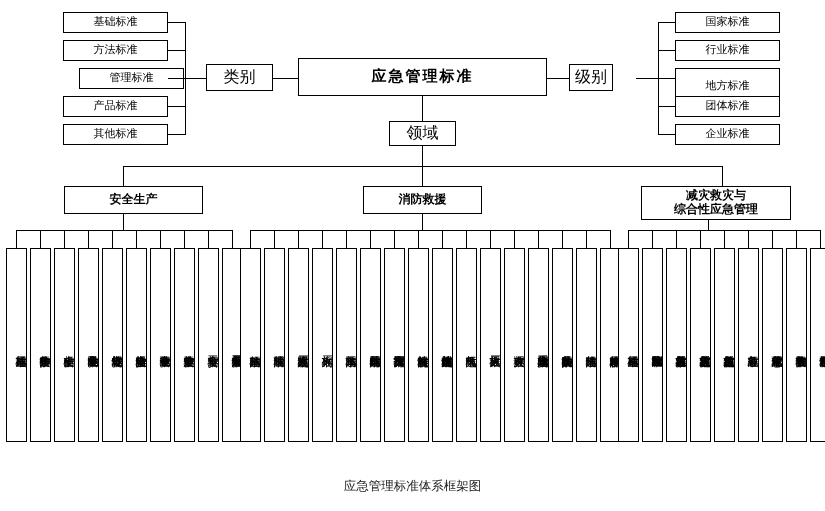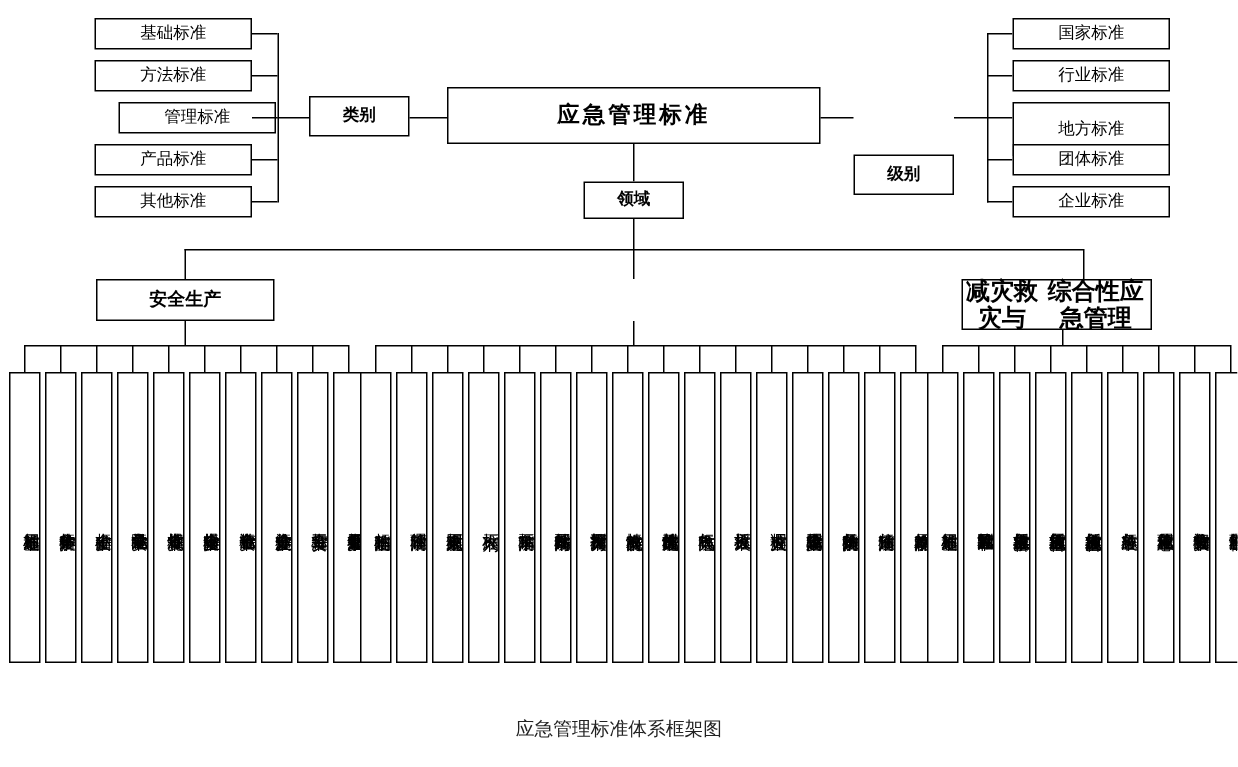--- a/index.html
+++ b/index.html
@@ -34,22 +34,22 @@
   .box.wrap {
     white-space: normal;
   }
   .root {
     font-size: 15px;
     font-weight: bold;
     letter-spacing: 2px;
     border: 1px solid #000;
   }
   .mid {
-    font-size: 11px;
-    font-weight: bold;
+    font-size: 16px;
+    font-weight: normal;
   }
   .lvl3 {
     font-size: 12px;
     font-weight: bold;
   }
   
   .leaf {
     position: absolute;
     box-sizing: border-box;
     border: 1px solid #000;
@@ -99,21 +99,21 @@
   <div class="line hline" style="left:185px; top:78px; width:21px;"></div>
 
   <div class="box mid" style="left:206px; top:64px; width:67px; height:27px;">类别</div>
 
   <div class="line hline" style="left:273px; top:78px; width:25px;"></div>
 
   <div class="box root" style="left:298px; top:58px; width:249px; height:38px;">应急管理标准</div>
 
   <div class="line hline" style="left:547px; top:78px; width:22px;"></div>
 
-  <div class="box mid" style="left:569px; top:64px; width:67px; height:27px;margin-top:39px;">级别</div>
+  <div class="box mid" style="left:569px; top:64px; width:44px; height:27px;">级别</div>
 
   <div class="line hline" style="left:636px; top:78px; width:22px;"></div>
   <div class="line vline" style="left:658px; top:22px; height:113px;"></div>
   <div class="line hline" style="left:658px; top:22px; width:17px;"></div>
   <div class="line hline" style="left:658px; top:50px; width:17px;"></div>
   <div class="line hline" style="left:658px; top:78px; width:17px;"></div>
   <div class="line hline" style="left:658px; top:106px; width:17px;"></div>
   <div class="line hline" style="left:658px; top:134px; width:17px;"></div>
 
   <div class="box" style="left:675px; top:12px; width:105px; height:21px;">国家标准</div>
@@ -124,22 +124,23 @@
 
   <div class="line vline" style="left:422px; top:96px; height:25px;"></div>
   <div class="box mid" style="left:389px; top:121px; width:67px; height:25px;">领域</div>
 
   <div class="line vline" style="left:422px; top:146px; height:20px;"></div>
   <div class="line hline" style="left:123px; top:166px; width:599px;"></div>
   <div class="line vline" style="left:123px; top:166px; height:20px;"></div>
   <div class="line vline" style="left:422px; top:166px; height:20px;"></div>
   <div class="line vline" style="left:722px; top:166px; height:20px;"></div>
 
-  <div class="box lvl3" style="left:64px; top:186px; width:119px; height:28px;">安全生产</div>
-  <div class="box lvl3 wrap" style="left:641px; top:186px; width:127px; height:34px; font-size:16px;">
+  <div class="box lvl3" style="left:64px; top:186px; width:139px; height:28px;">安全生产</div>
+  <div class="box lvl3" style="left:363px; top:186px; width:119px; height:28px;">消防救援</div>
+  <div class="box lvl3 wrap" style="left:641px; top:186px; width:150px; height:34px; flex-direction:column; font-size:12px;">
     <span>减灾救灾与</span>
     <span>综合性应急管理</span>
   </div>
 
   <div class="line vline" style="left:123px; top:214px; height:16px;"></div>
   <div class="line hline" style="left:16px; top:230px; width:216px;"></div>
   <div class="line vline" style="left:16px; top:230px; height:18px;"></div>
   <div class="line vline" style="left:40px; top:230px; height:18px;"></div>
   <div class="line vline" style="left:64px; top:230px; height:18px;"></div>
   <div class="line vline" style="left:88px; top:230px; height:18px;"></div>

